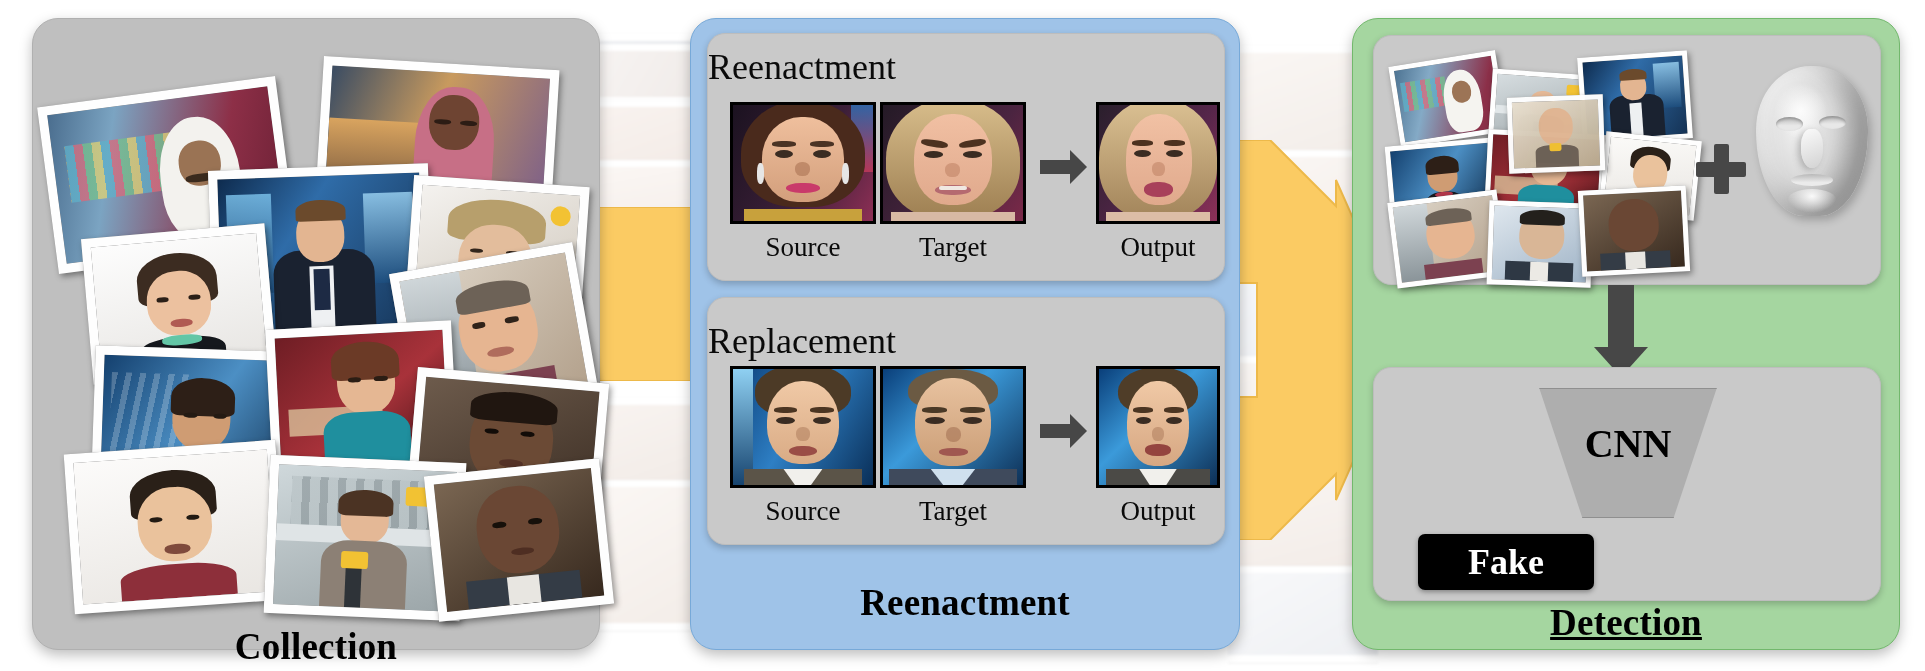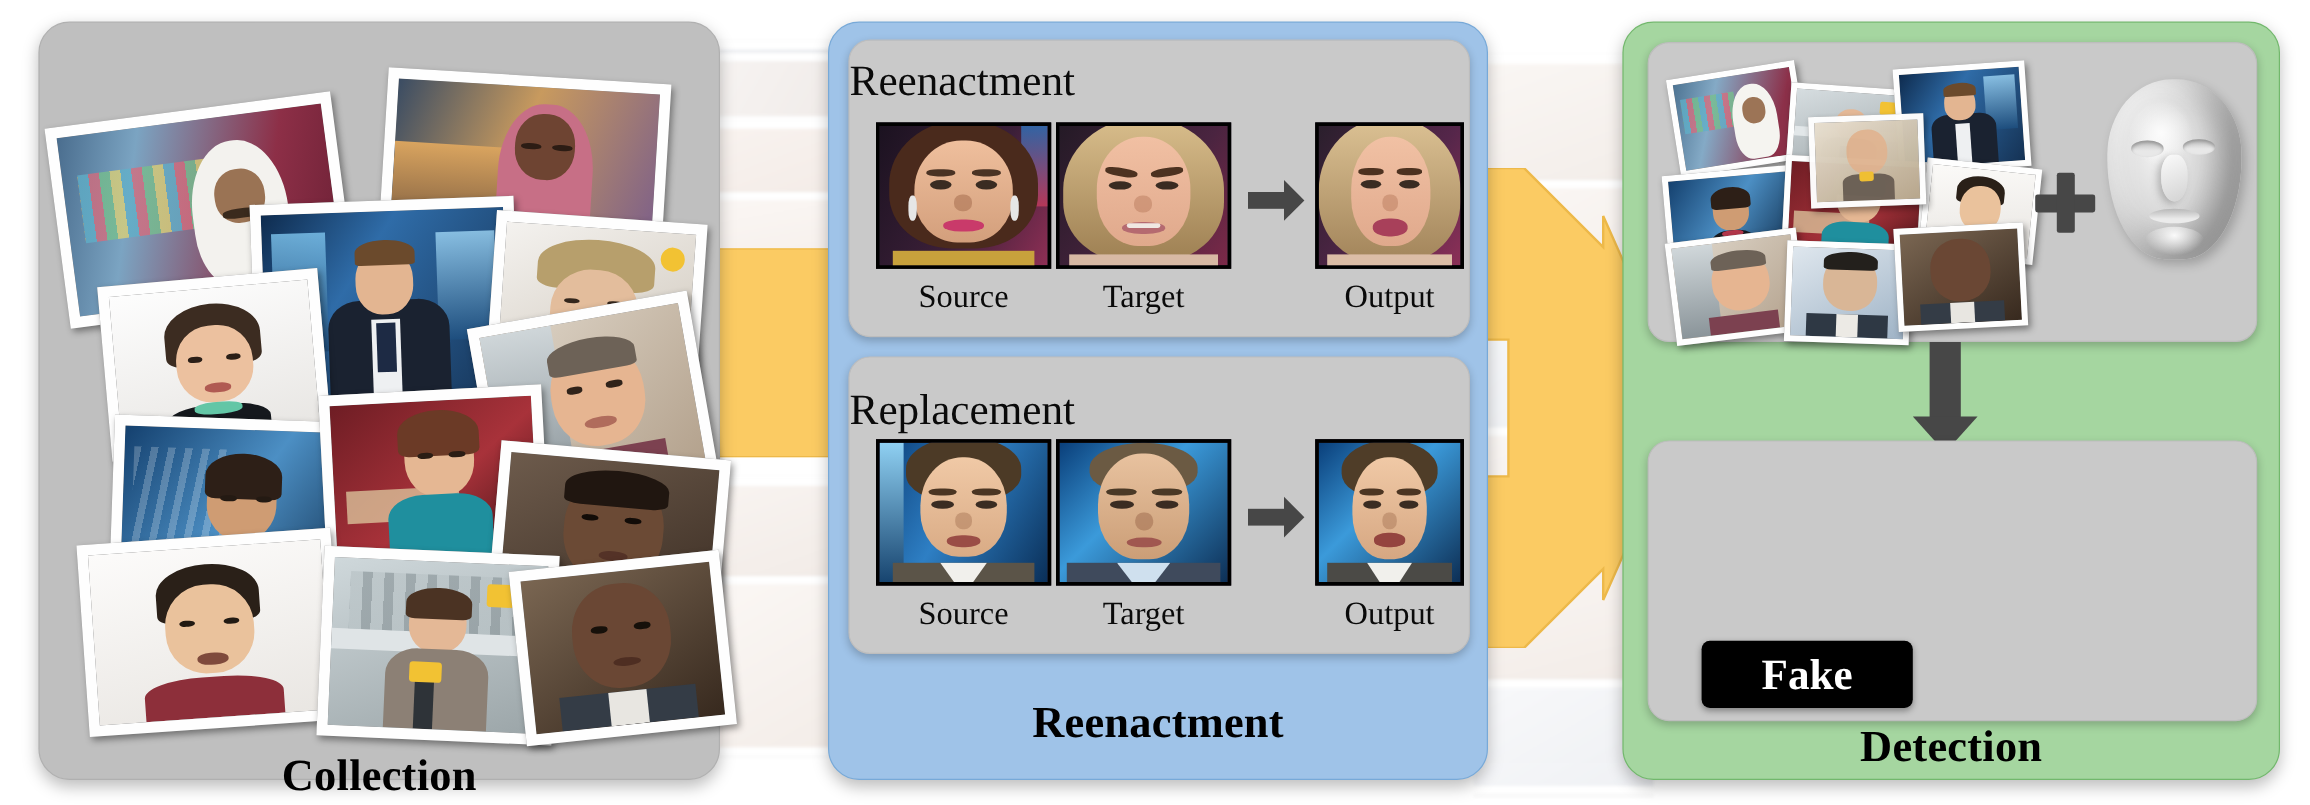--- a/index.html
+++ b/index.html
@@ -593,20 +593,24 @@
         <div class="m-chin" style="left:28%;top:82%;width:44%;height:16%;"></div>
       </div>
     </div>
 
     <div class="garrow-down" style="left:241px;top:266px;width:54px;height:96px;">
       <div class="shaft" style="left:14px;top:0;width:26px;height:66px;"></div>
       <div class="headt" style="left:0;top:62px;"></div>
     </div>
 
     <div class="card" style="left:20px;top:348px;width:508px;height:234px;">
+      <div class="cnn-wrap" style="left:134px;top:20px;width:240px;height:130px;">
+        <div class="cnn-shape"></div>
+        <div class="cnn-label">CNN</div>
+      </div>
 
       <div class="verdict" style="left:44px;top:166px;width:176px;height:56px;">Fake</div>
     </div>
 
-    <div class="panel-title" style="top:582px;">Detection</div>
+    <div class="panel-title" style="top:582px;text-decoration:underline;">Detection</div>
   </div>
 
 </div>
 
 </body></html>

